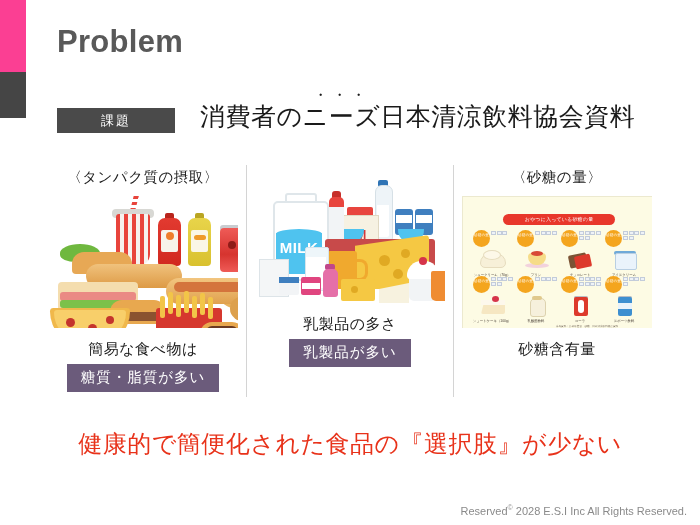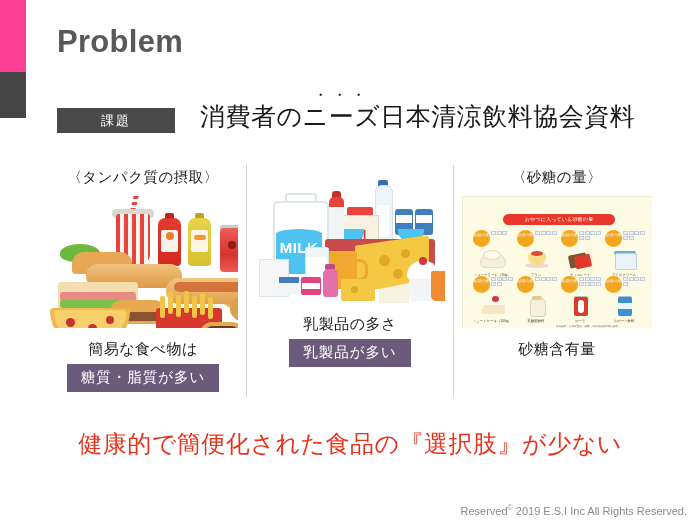--- a/index.html
+++ b/index.html
@@ -586,13 +586,13 @@
         <div class="pnote">参考資料：農林水産省　砂糖　日本清涼飲料協会資料</div>
       </div>
     </div>
     <div class="cap-line">砂糖含有量</div>
   </div>
 
 </div>
 
 <div class="conclusion">健康的で簡便化された食品の『選択肢』が少ない</div>
 
-<div class="footer"><span>Reserved</span><sup>©</sup><span> 2019 E.S.I Inc All Rights Reserved.</span></div>
+<div class="footer"><span>Reserved</span><sup>©</sup><span> 2028 E.S.I Inc All Rights Reserved.</span></div>
 
 </body></html>

